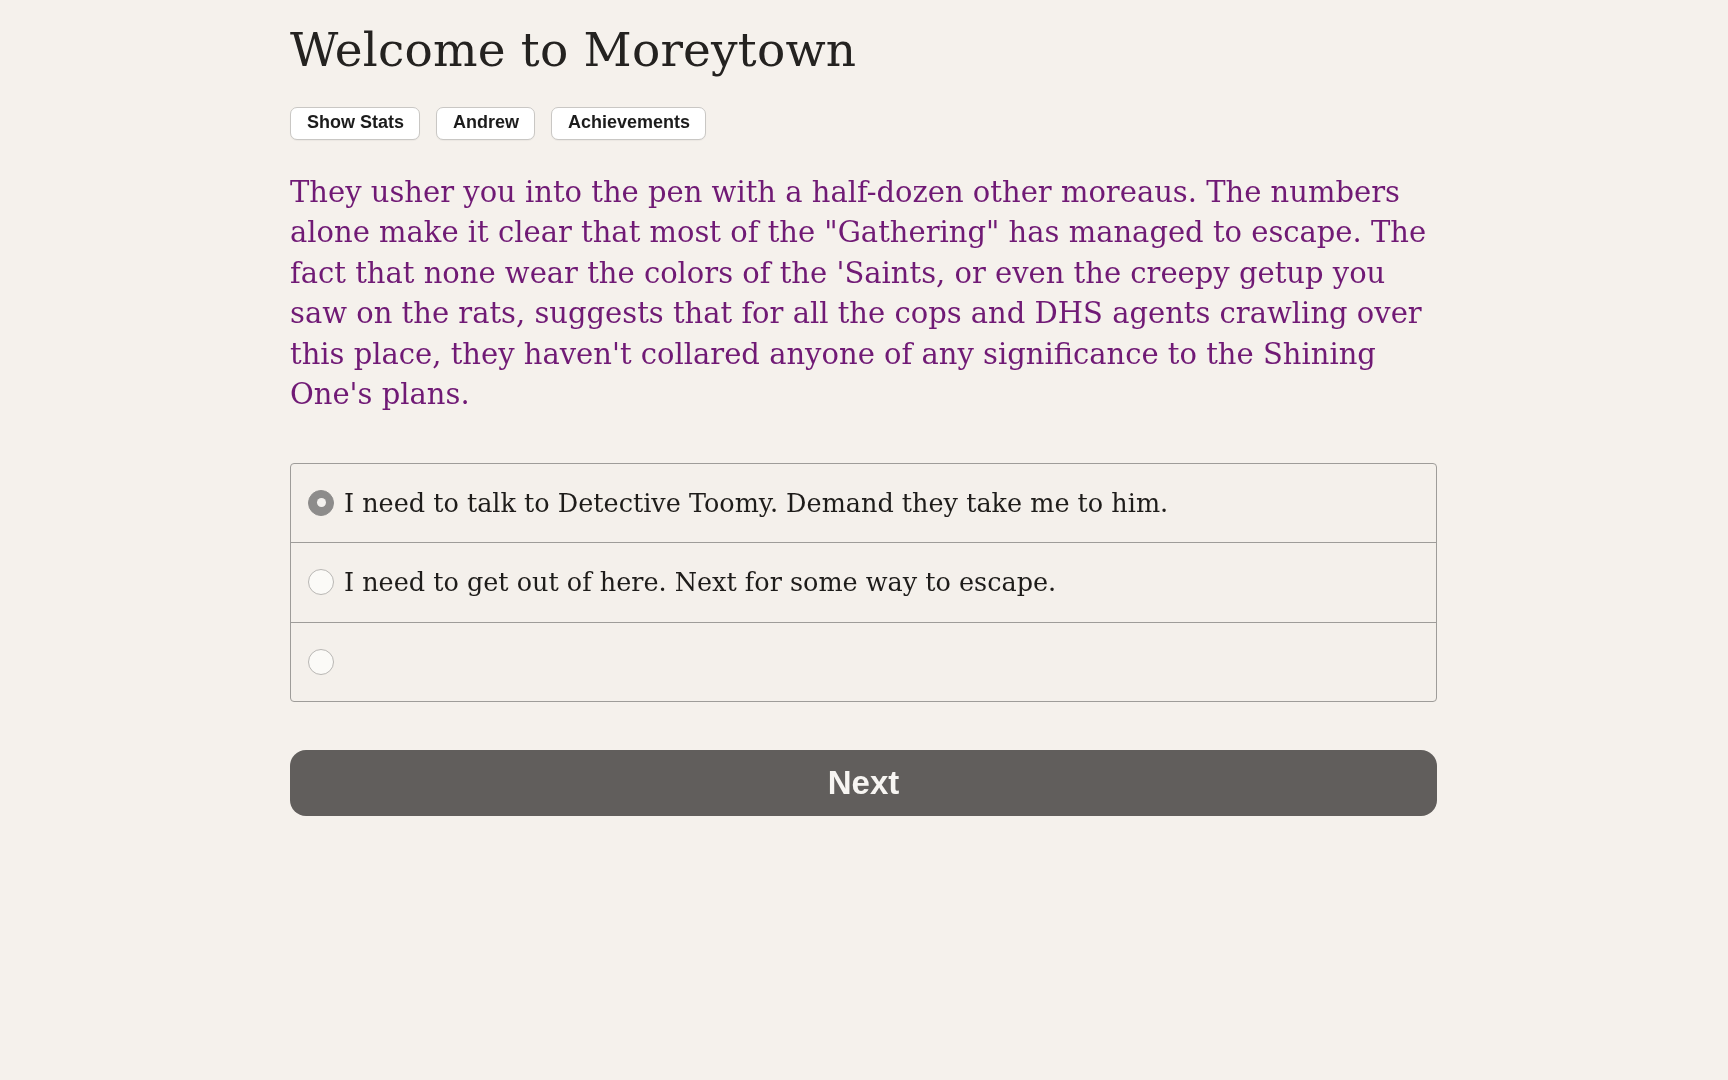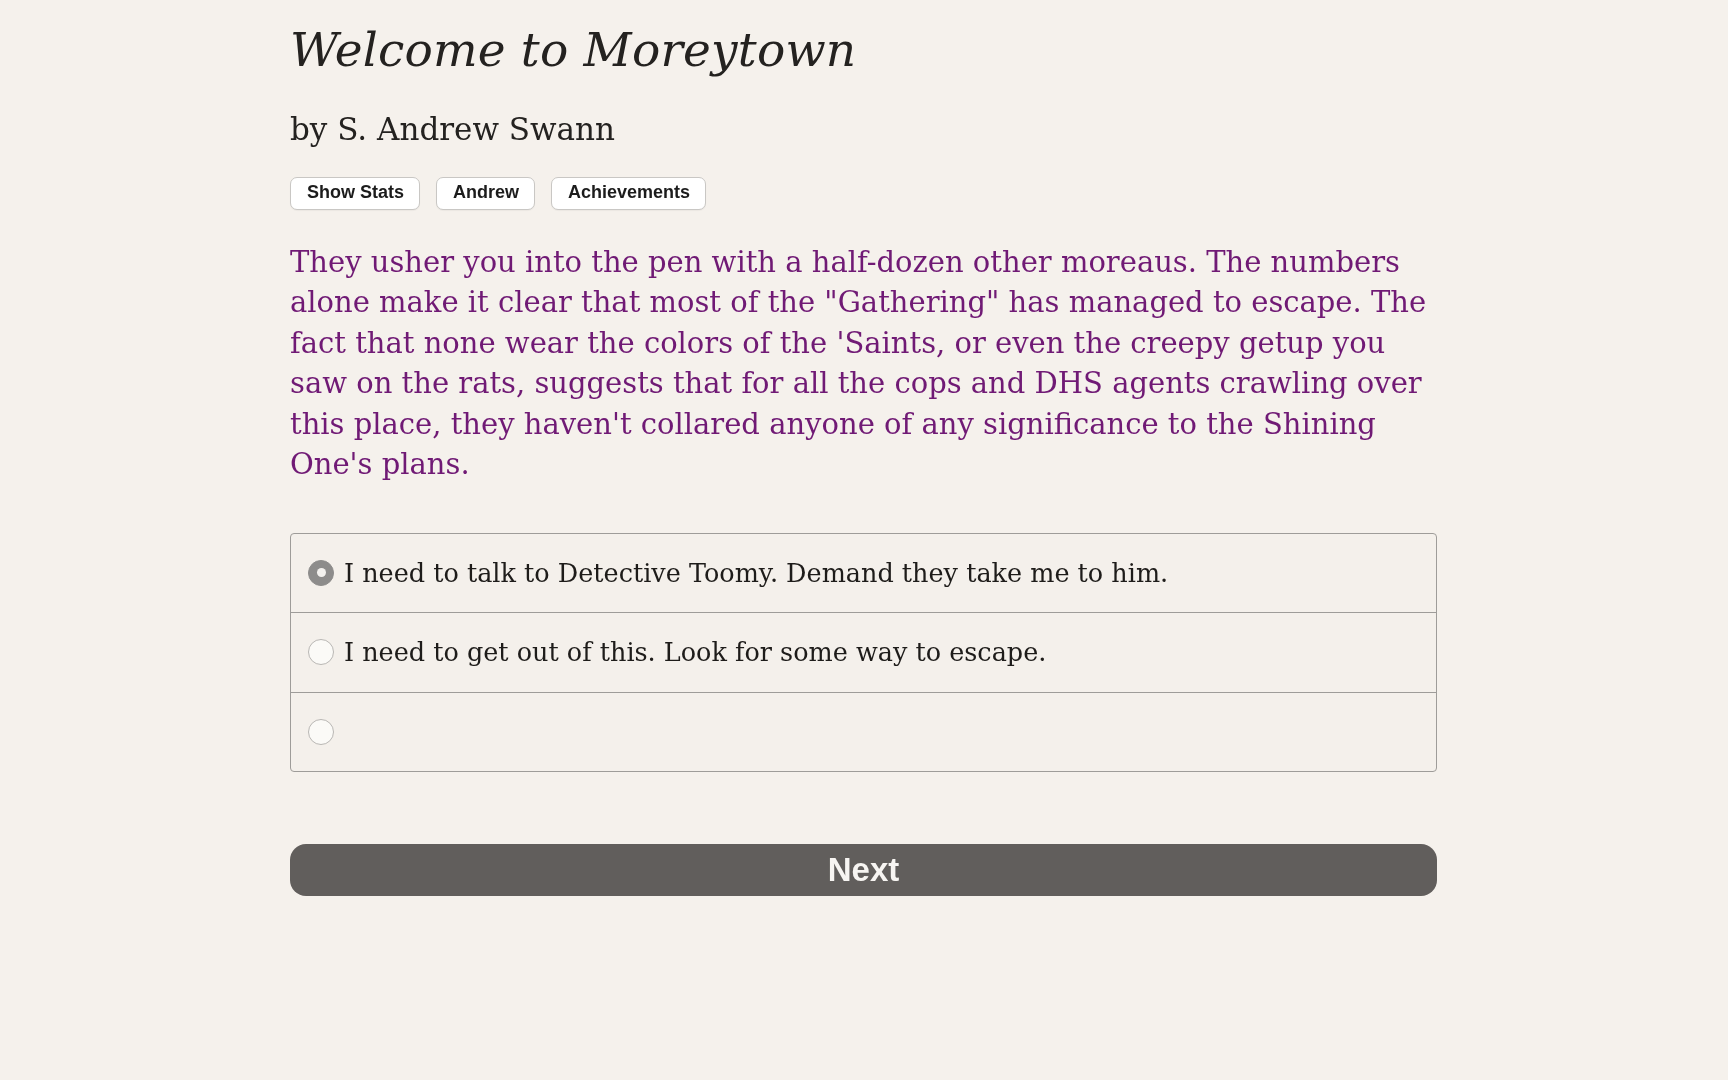--- a/index.html
+++ b/index.html
@@ -21,21 +21,20 @@
     width: 1147px;
   }
   .page-title {
     margin: 0;
     padding-top: 22px;
     font-size: 47px;
     font-weight: 500;
     letter-spacing: 0.2px;
     color: #242220;
     font-family: "DejaVu Serif", "Liberation Serif", serif;
-    font-style: italic;
   }
   .byline {
     margin: 0;
     padding-top: 34px;
     font-size: 31px;
     font-weight: normal;
     color: #242220;
   }
   .toolbar {
     margin-top: 30px;
@@ -102,56 +101,55 @@
     left: 50%;
     top: 50%;
     width: 9px;
     height: 9px;
     margin: -4.5px 0 0 -4.5px;
     border-radius: 50%;
     background: #f3f1ee;
   }
   .next-button {
     display: block;
-    margin-top: 72px;
+    margin-top: 48px;
     width: 1147px;
-    height: 52px;
+    height: 66px;
     background: #615e5c;
     border: none;
     border-radius: 16px;
     color: #f7f5f2;
     font-family: "Liberation Sans", sans-serif;
     font-size: 33px;
     font-weight: bold;
     cursor: pointer;
   }
 </style>
 </head>
 <body>
 
 <div class="content">
 
   <h1 class="page-title">Welcome to Moreytown</h1>
 
-  <div class="byline">by S. Andrew Swann</div>
 
   <div class="toolbar">
     <button class="toolbar-btn">Show Stats</button>
     <button class="toolbar-btn">Andrew</button>
     <button class="toolbar-btn">Achievements</button>
   </div>
 
   <p class="story-paragraph">They usher you into the pen with a half-dozen other moreaus. The numbers alone make it clear that most of the "Gathering" has managed to escape. The fact that none wear the colors of the 'Saints, or even the creepy getup you saw on the rats, suggests that for all the cops and DHS agents crawling over this place, they haven't collared anyone of any significance to the Shining One's plans.</p>
 
   <div class="choices">
     <label class="choice-row">
       <span class="radio selected"></span><span>I need to talk to Detective Toomy. Demand they take me to him.</span>
     </label>
     <label class="choice-row">
-      <span class="radio"></span><span>I need to get out of this. Look for some way to escape.</span>
+      <span class="radio"></span><span>I need to get out of here. Next for some way to escape.</span>
     </label>
     <label class="choice-row">
       <span class="radio"></span>
     </label>
   </div>
 
   <button class="next-button">Next</button>
 
 </div>
 

